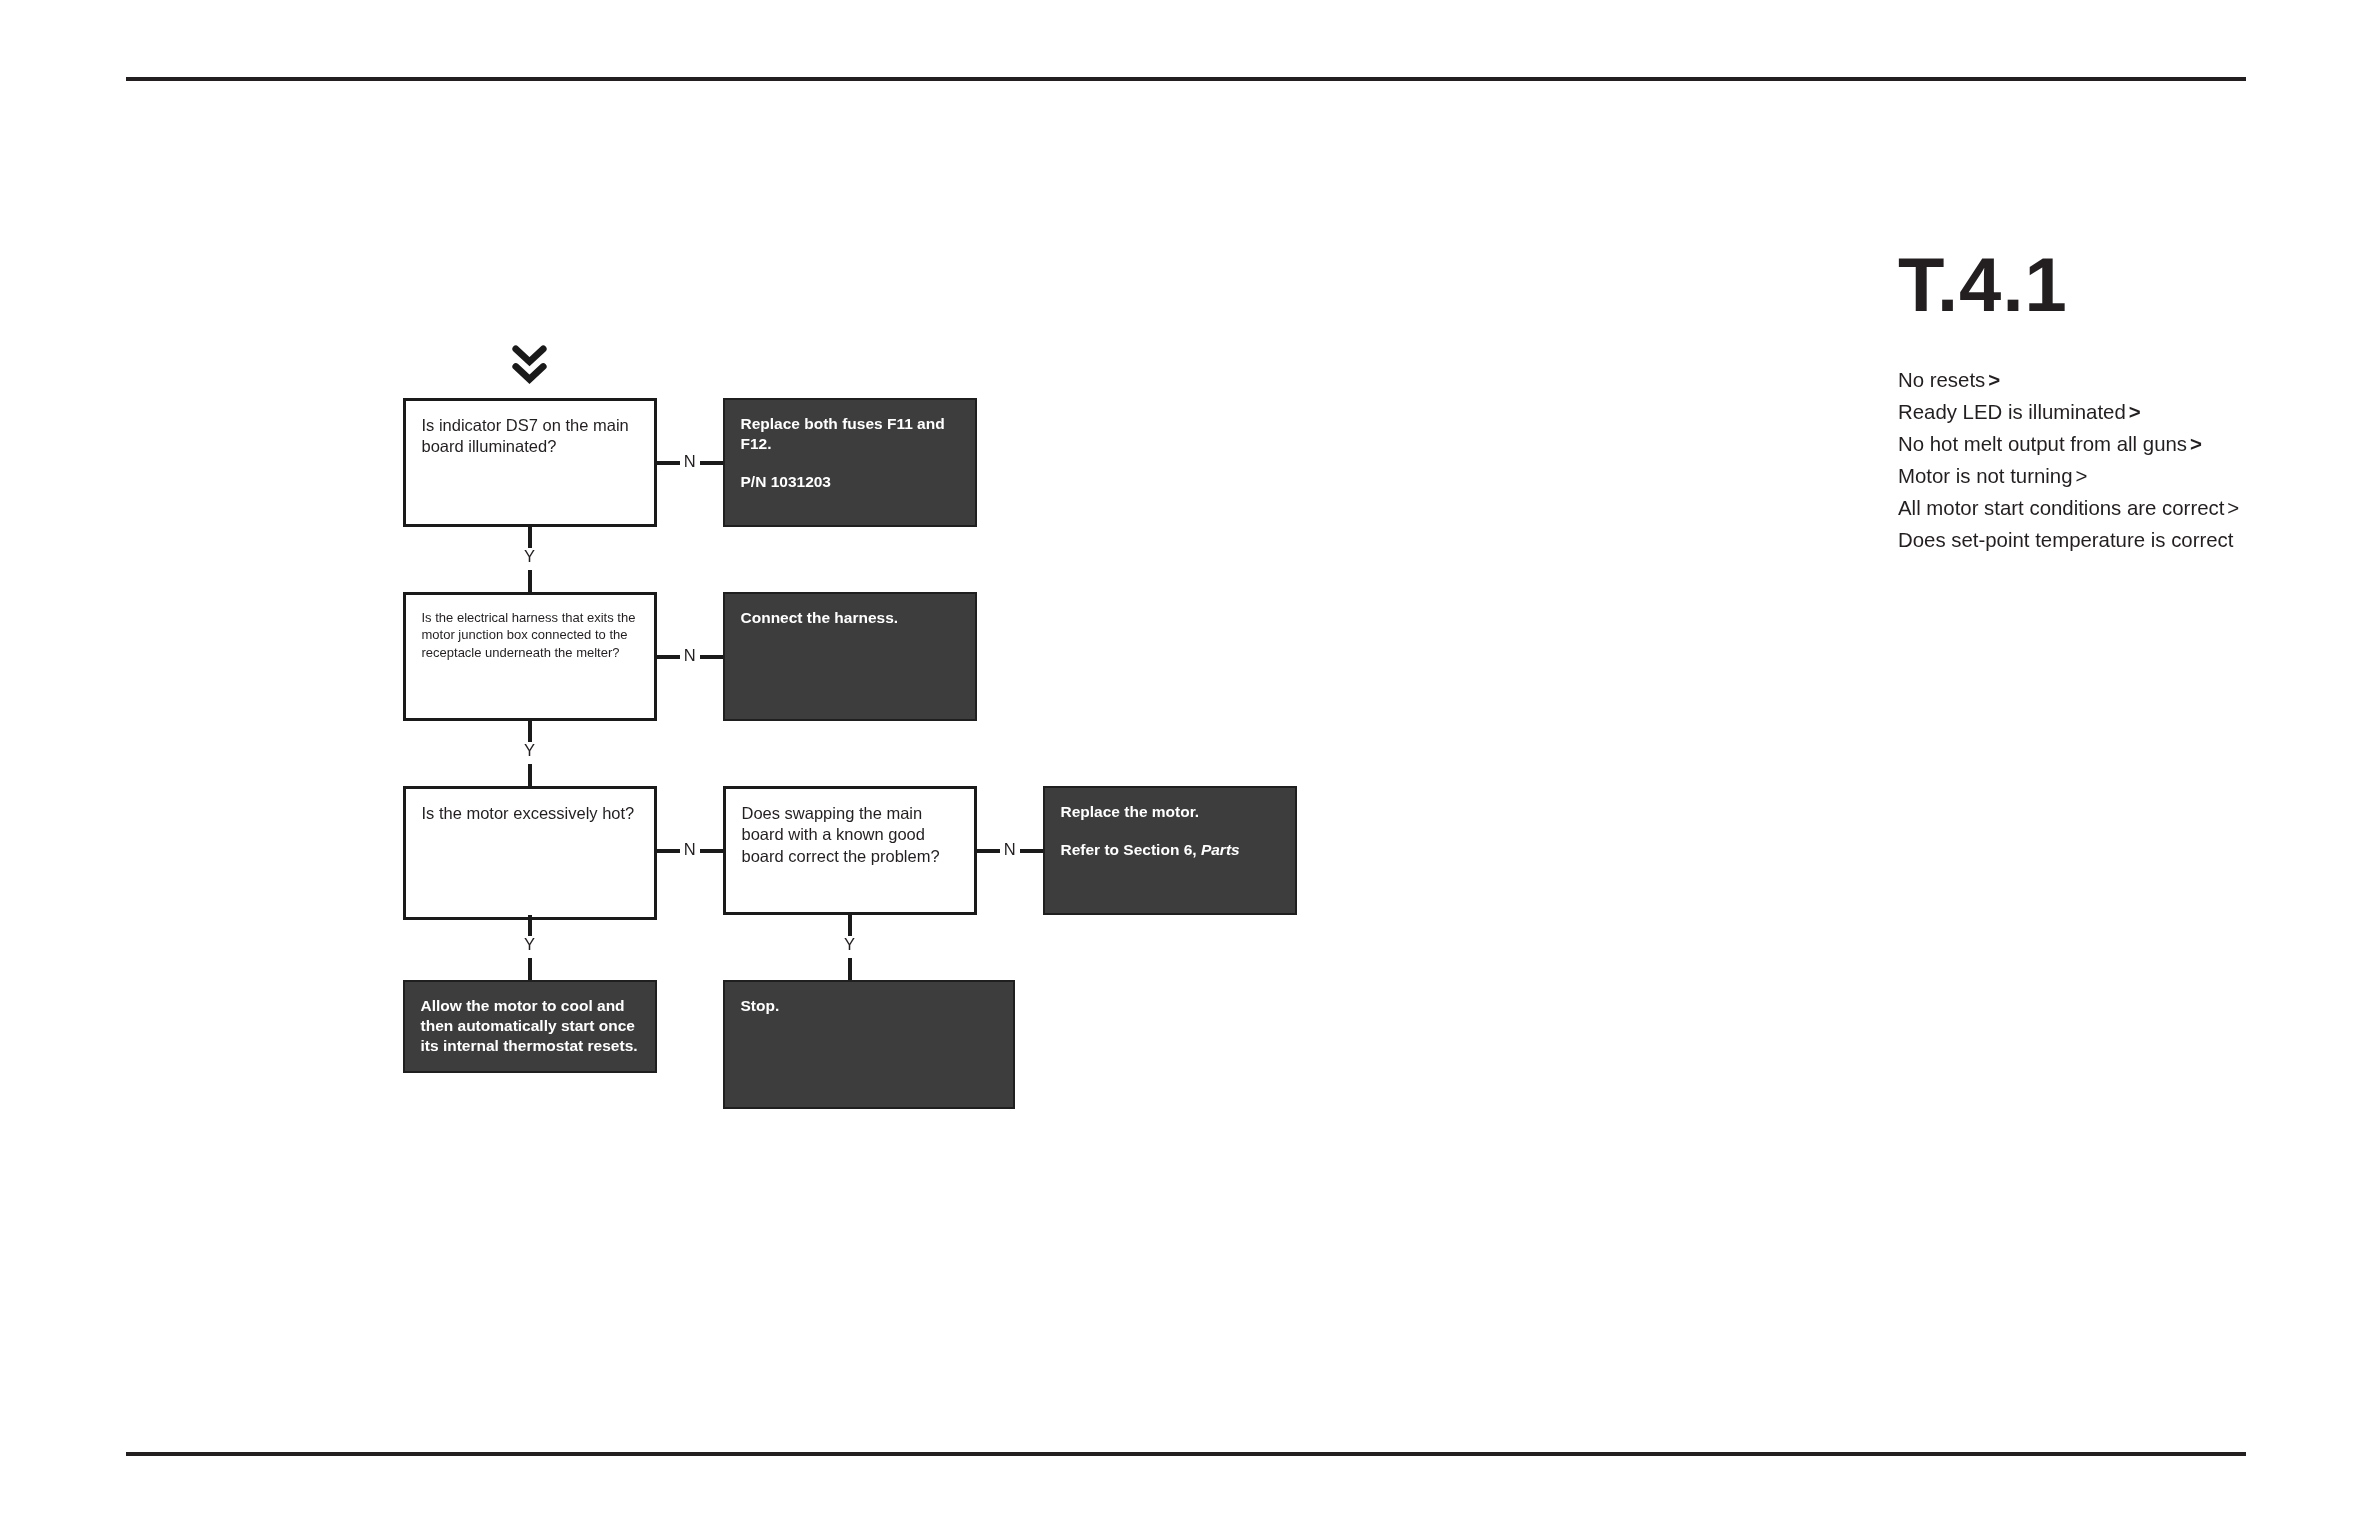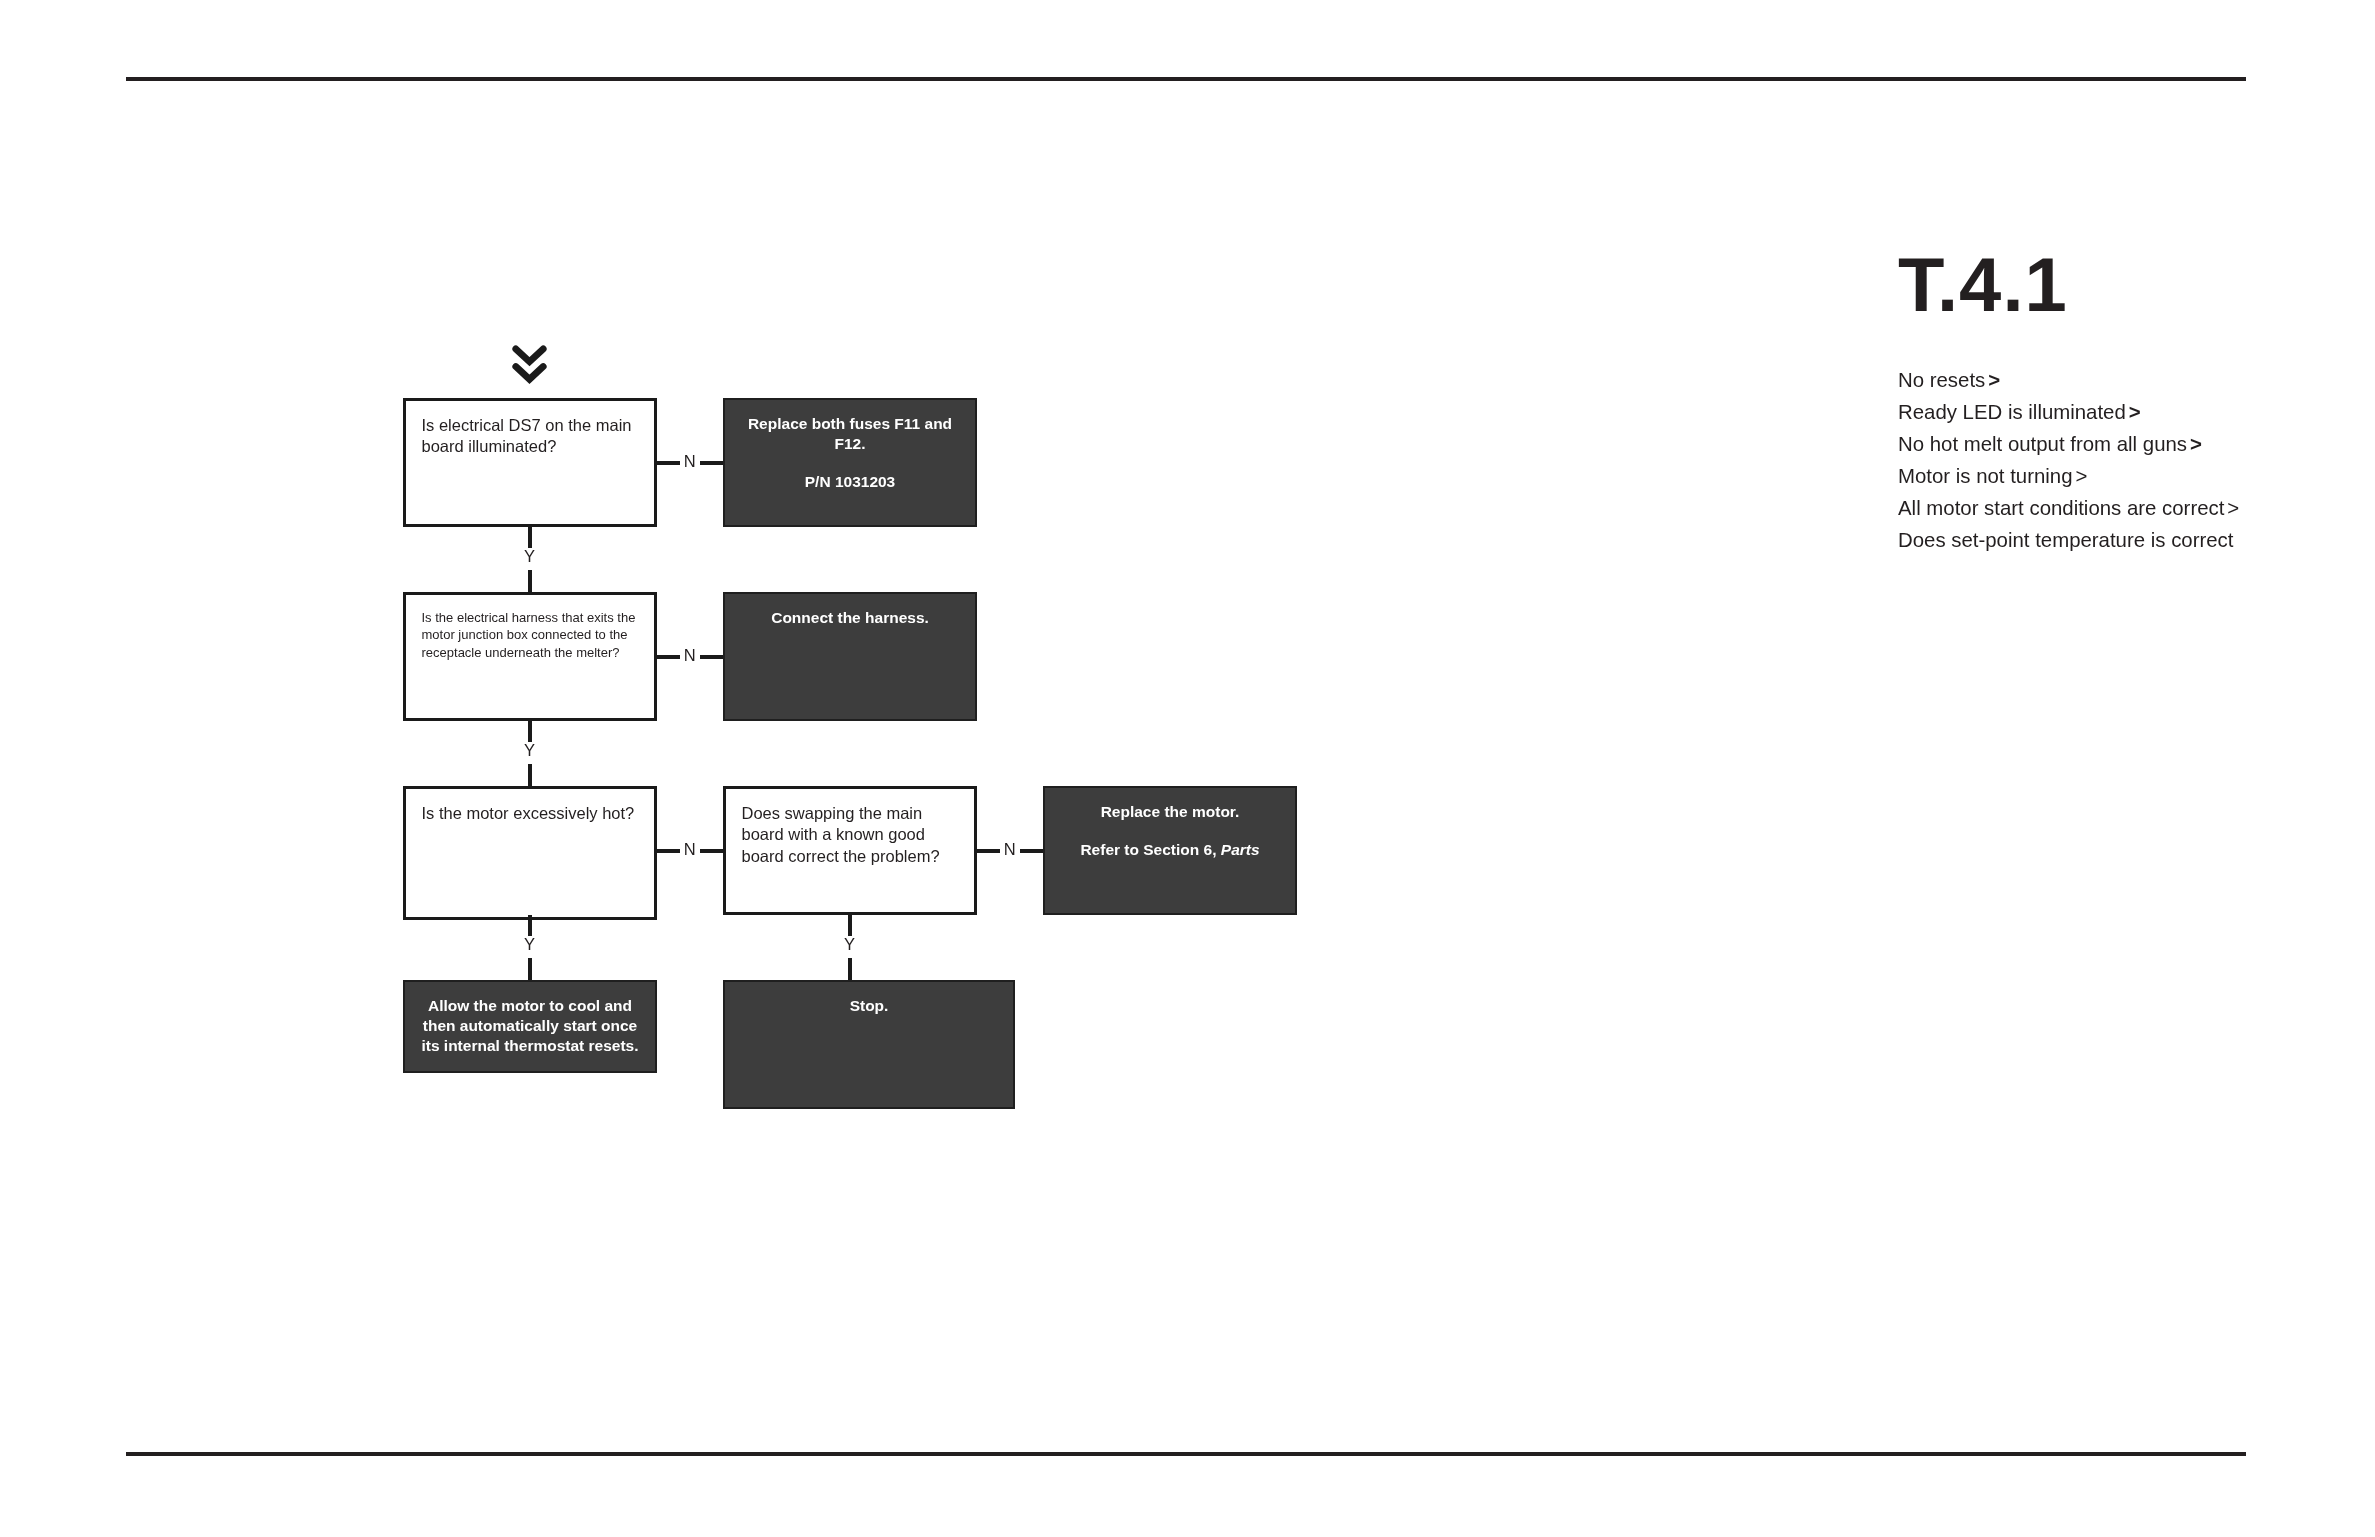--- a/index.html
+++ b/index.html
@@ -101,21 +101,20 @@
   
   .node.decision.small p {
     font-size: 13px;
     line-height: 1.35;
   }
 
   
   .node.action {
     background: #3d3d3d;
     border: 2.9px solid #1f1f1f;
-    text-align: center;
   }
   .node.action p {
     font-size: 15.5px;
     line-height: 1.3;
     color: #ffffff;
     font-weight: 700;
   }
   .node.action .it {
     font-style: italic;
   }
@@ -184,21 +183,21 @@
 
     <div class="entry-chevrons" style="left:508px; top:345px;">
       <svg width="43" height="45" viewBox="0 0 44 46" aria-hidden="true">
         <path d="M8 4 L22 17 L36 4" fill="none" stroke="#1a1a1a" stroke-width="7" stroke-linecap="round" stroke-linejoin="miter"></path>
         <path d="M8 22 L22 35 L36 22" fill="none" stroke="#1a1a1a" stroke-width="7" stroke-linecap="round" stroke-linejoin="miter"></path>
       </svg>
     </div>
 
     <div class="node decision" style="left:403px; top:398px; width:254px; height:129px;">
       <div class="body">
-        <p>Is electrical DS7 on the main board illuminated?</p>
+        <p>Is indicator DS7 on the main board illuminated?</p>
       </div>
     </div>
 
     <div class="conn h" style="left:657px; top:461px; width:23px;"></div>
     <div class="conn-label" style="left:680px; top:453px; width:19.4px;">N</div>
     <div class="conn h" style="left:700px; top:461px; width:23px;"></div>
 
     <div class="node action" style="left:723px; top:398px; width:254px; height:129px;">
       <div class="body">
         <p>Replace both fuses F11 and F12.</p>

